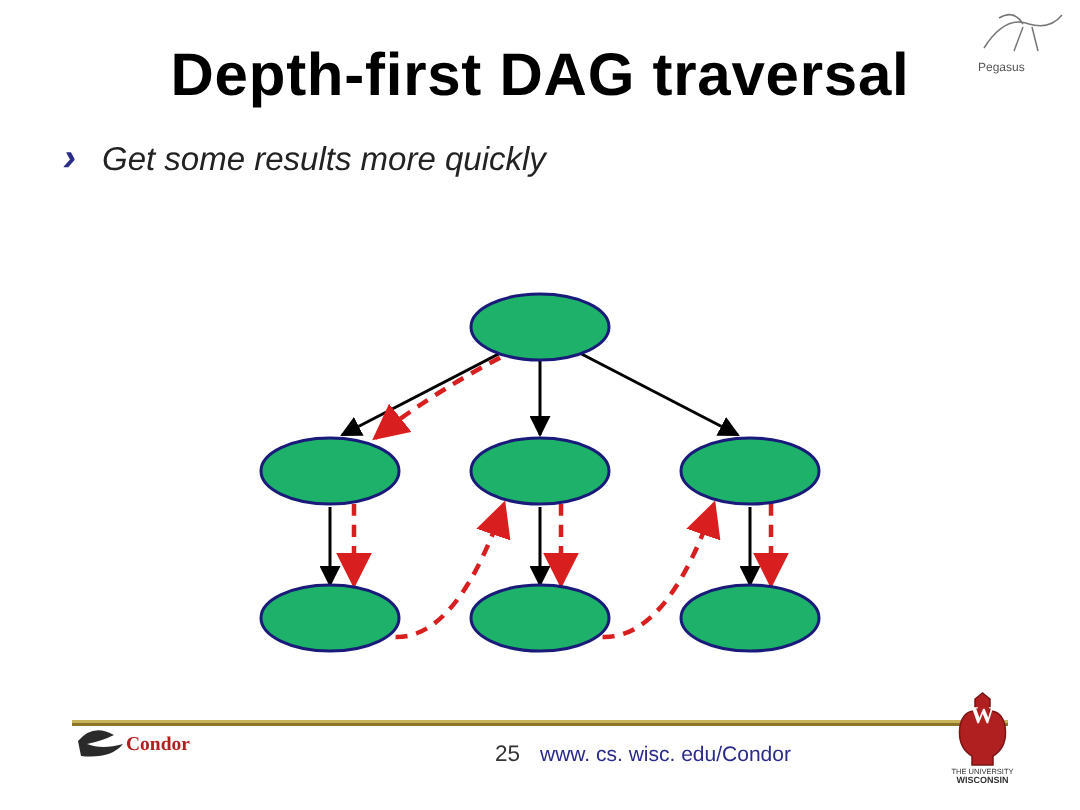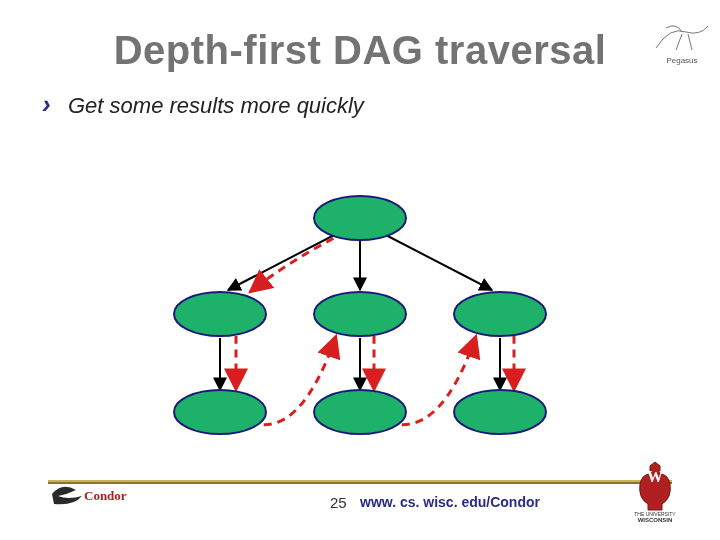--- a/index.html
+++ b/index.html
@@ -8,21 +8,21 @@
     width: 720px;
     height: 540px;
     background: #fff;
     font-family: "Trebuchet MS", Verdana, sans-serif;
     position: relative;
     overflow: hidden;
   }
   .title {
     font-size: 40px;
     font-weight: bold;
-    color: #737373;
+    color: #000000;
     text-align: center;
     margin-top: 28px;
     letter-spacing: 0.5px;
   }
   .bullets {
     margin: 18px 0 0 42px;
     padding: 0;
     list-style: none;
   }
   .bullets li {
@@ -71,45 +71,45 @@
     left: 330px;
     font-size: 15px;
     color: #333;
   }
   .url {
     position: absolute;
     top: 34px;
     left: 360px;
     font-size: 14px;
     color: #2a2a8a;
-    font-weight: bold;
+    font-weight: normal;
   }
   .logo-condor {
     position: absolute;
     left: 48px;
     top: 16px;
     width: 90px;
     height: 38px;
   }
   .logo-wisc {
     position: absolute;
     right: 30px;
     top: 0px;
     width: 70px;
     height: 62px;
   }
   .logo-pegasus {
     position: absolute;
     right: 8px;
-    top: 20px;
+    top: 4px;
     width: 60px;
     height: 42px;
     font-size: 8px;
     color: #555;
-    text-align: center;
+    text-align: left;
   }
 </style>
 </head>
 <body>
 
 <div class="logo-pegasus">
   <svg viewBox="0 0 60 34" width="60" height="34">
     <path d="M4 28 Q18 6 34 12 Q48 16 56 6 M30 14 L24 30 M36 14 L40 30 M30 12 Q24 2 14 8" stroke="#777" stroke-width="1" fill="none"></path>
   </svg>
   <div>Pegasus</div>

